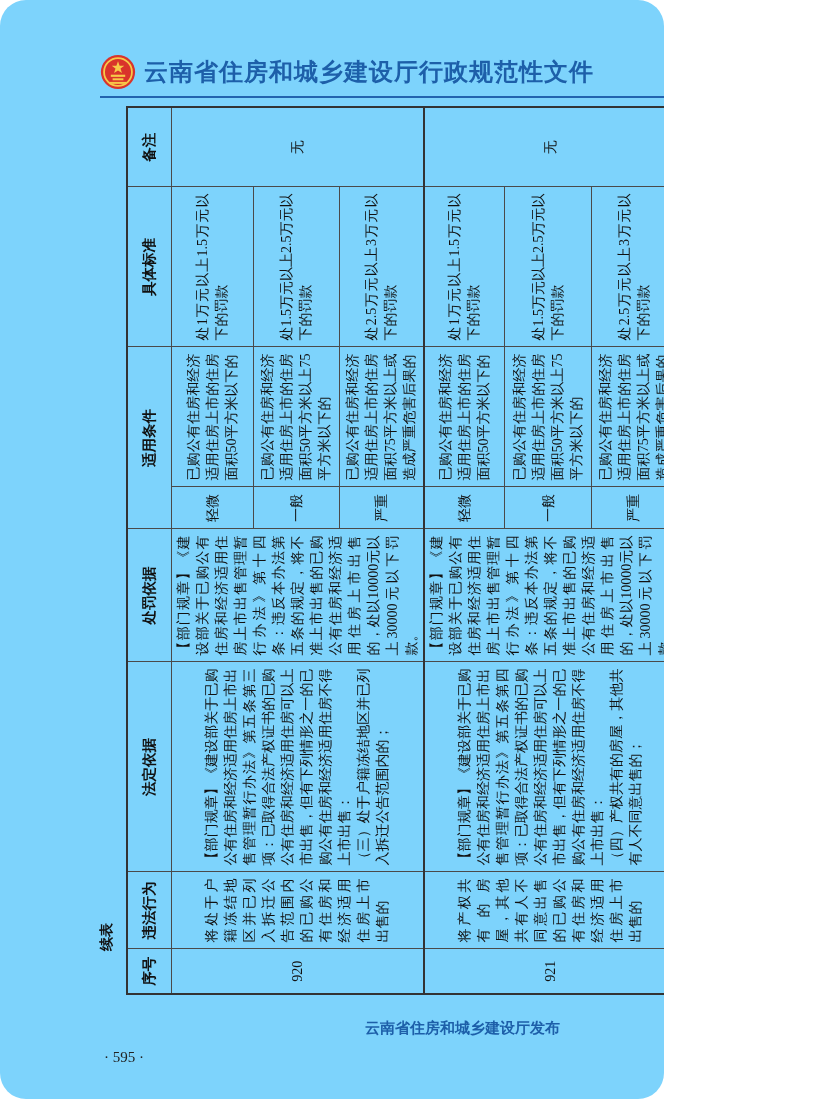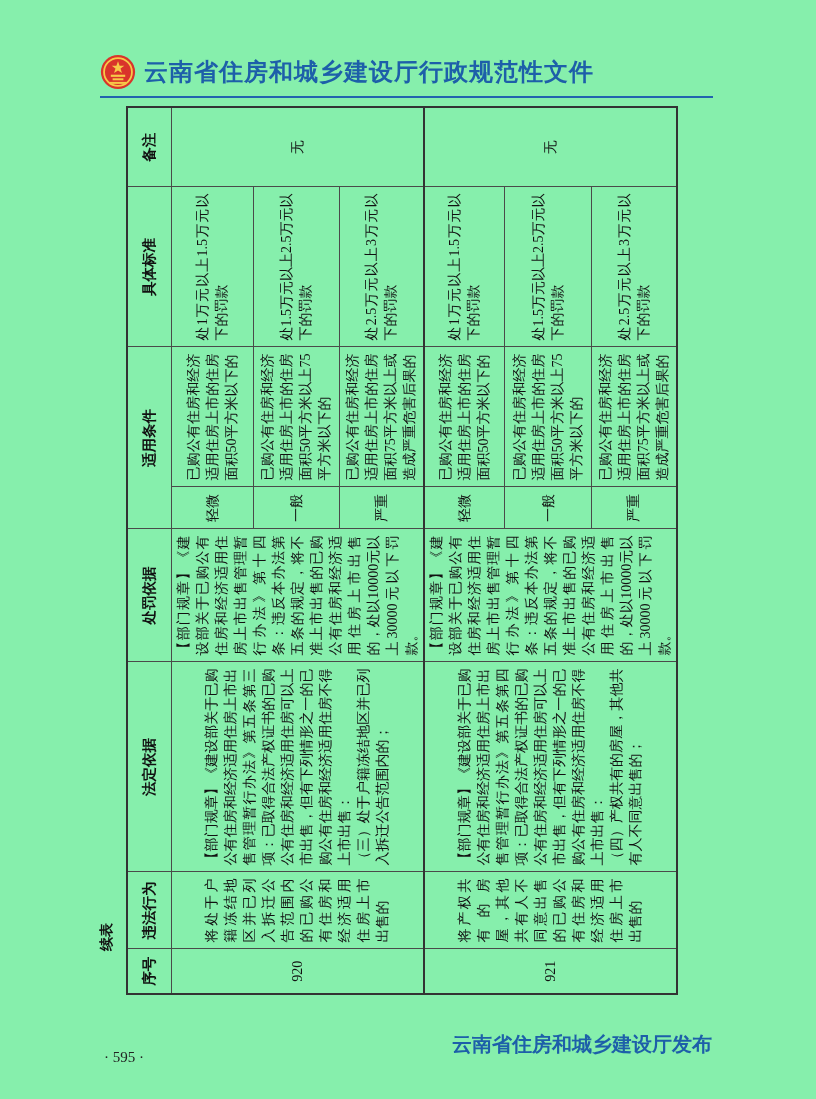--- a/index.html
+++ b/index.html
@@ -1,17 +1,17 @@
 <!DOCTYPE html>
 <html><head>
 <meta charset="utf-8">
 <style>
   html,body{margin:0;padding:0;background:#ffffff;}
-  .page{position:relative;width:816px;height:1099px;background:#86efac;overflow:hidden;
-        font-family:"Liberation Serif","DejaVu Serif",serif;color:#111;}
+  .page{position:relative;width:664px;height:1099px;background:#7dd3fc;overflow:hidden;
+        font-family:"Liberation Serif","DejaVu Serif",serif;color:#111;border-radius:26px;}
 
   
   .doc-header{position:absolute;left:100px;top:52px;width:616px;height:40px;
               display:flex;align-items:center;gap:8px;}
   .emblem{width:36px;height:36px;flex:0 0 36px;}
   .doc-title{font-size:24px;font-weight:bold;color:#1d5fa9;letter-spacing:1px;
              font-family:"Liberation Serif","DejaVu Serif",serif;white-space:nowrap;}
   .header-rule{position:absolute;left:100px;top:96px;width:613px;height:2px;background:#2263ae;}
 
   
@@ -29,22 +29,22 @@
   th.h-serial{padding:2px 14px;}
   td.c-just{text-align:justify;}
   td.c-center{text-align:center;}
   td.c-sev{text-align:center;padding:2px 12px;line-height:26px;}
   td p{margin:0;}
   tr.group-start td{border-top:2px solid #333;}
 
   
   .footer-pageno{position:absolute;left:104px;top:1022px;font-size:15px;color:#222;
                  font-family:"Liberation Serif","DejaVu Serif",serif;margin-top:27px;}
-  .footer-pub{position:absolute;right:104px;top:1019px;font-size:20px;font-weight:bold;
-              color:#1d5fa9;font-family:"Liberation Serif","DejaVu Serif",serif;margin-top:12px;}
+  .footer-pub{position:absolute;right:104px;top:1019px;font-size:15px;font-weight:bold;
+              color:#1d5fa9;font-family:"Liberation Serif","DejaVu Serif",serif;}
 </style>
 </head>
 <body>
 
 <div class="page">
 
   <div class="doc-header">
     <svg class="emblem" viewBox="0 0 40 40">
       <circle cx="20" cy="20" r="19" fill="#d9342b"></circle>
       <circle cx="20" cy="20" r="15.5" fill="none" stroke="#f7c948" stroke-width="2"></circle>

